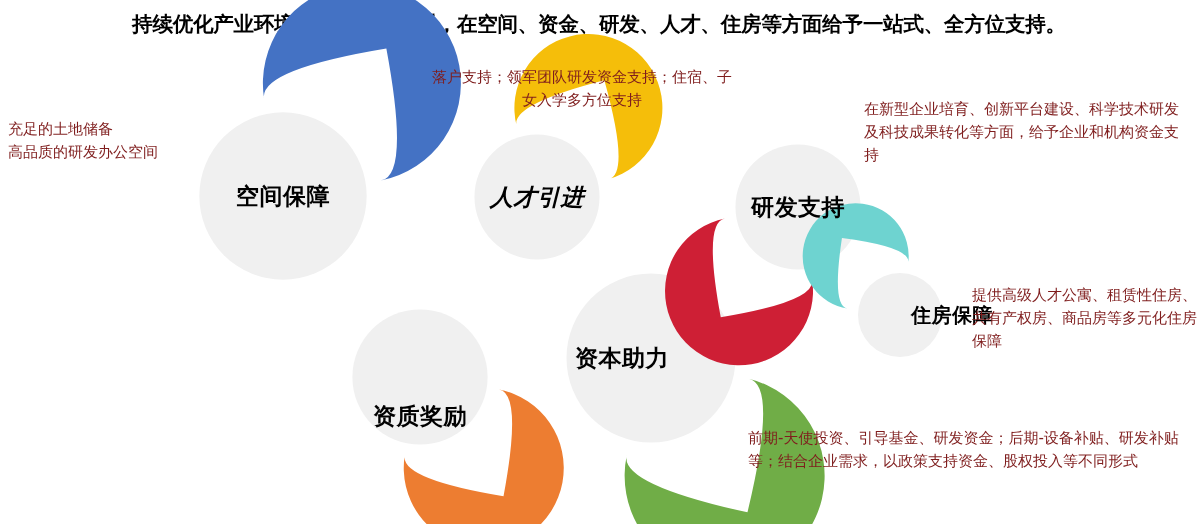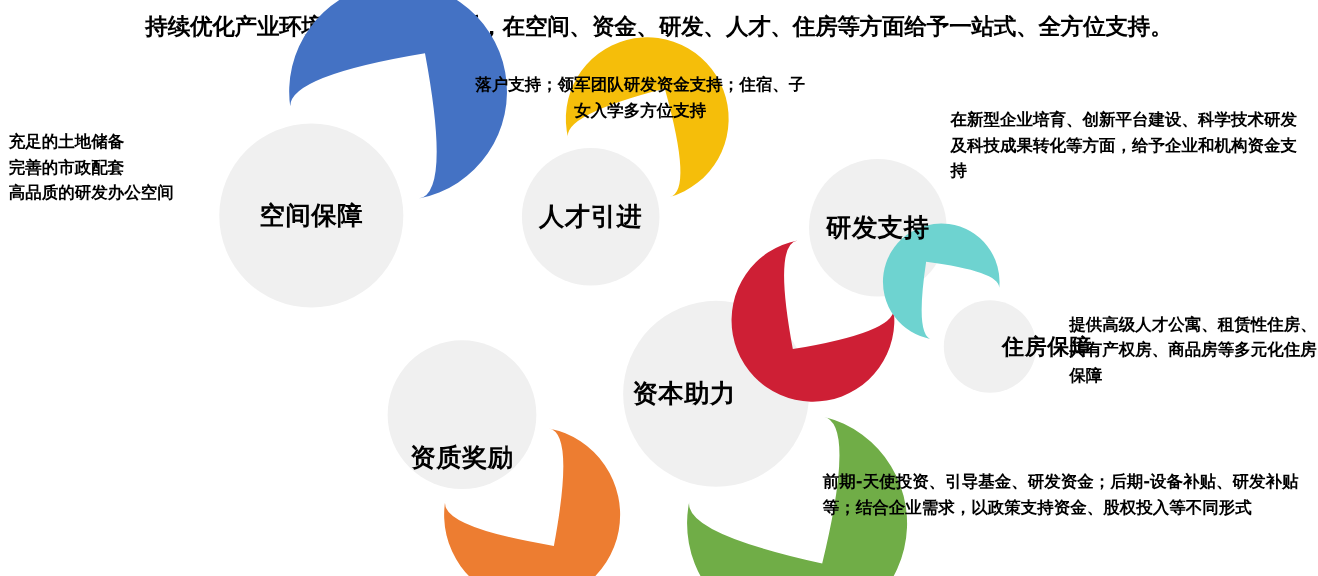--- a/index.html
+++ b/index.html
@@ -43,23 +43,23 @@
     font-weight: bold;
     color: #000000;
     text-align: right;
     white-space: nowrap;
     transform: translate(-50%, -50%);
     letter-spacing: 0.5px;
   }
   .note {
     position: absolute;
     font-size: 15px;
-    font-weight: bold;
+    font-weight: normal;
     line-height: 1.52;
-    color: #000000;
+    color: #7f1d1d;
   }
   .note-left   { left: 8px;   top: 118px;  width: 190px;  text-align: left; }
   .note-top    { left: 432px; top: 66px;   width: 300px;  text-align: center; }
   .note-right-upper { left: 864px; top: 98px;  width: 322px; text-align: left; }
   .note-right-lower { left: 972px; top: 284px; width: 226px; text-align: left; }
   .note-bottom { left: 748px; top: 427px; width: 440px; text-align: left; }
 </style>
 </head>
 <body>
 
@@ -90,29 +90,28 @@
       </g>
       <g>
         <path d="M 847.40 308.54 A 53 53 0 1 1 908.29 262.65 Q 910.78 246.95 841.95 237.96 Q 831.61 306.60 847.40 308.54 Z" fill="#6ED3D0"></path>
         <circle cx="900" cy="315" r="42" fill="#F0F0F0"></circle>
       </g>
     </svg>
 
   <div id="node-labels">
       <div class="node-label" style="left: 283px; top: 196px; font-size: 23px;">空间保障</div>
       <div class="node-label" style="left: 420px; top: 377px; font-size: 23px; margin-top: 39px;">资质奖励</div>
-      <div class="node-label" style="left: 537px; top: 197px; font-size: 23px;">人才引进</div>
+      <div class="node-label" style="left: 537px; top: 197px; font-size: 23px; font-style: italic;">人才引进</div>
       <div class="node-label" style="left: 622px; top: 358px; font-size: 23px;">资本助力</div>
       <div class="node-label" style="left: 798px; top: 207px; font-size: 23px;">研发支持</div>
       <div class="node-label" style="left: 952px; top: 315px; font-size: 20px;">住房保障</div>
     </div>
 
   <div class="note note-left">
     <div>充足的土地储备</div>
-    <div>完善的市政配套</div>
     <div>高品质的研发办公空间</div>
   </div>
 
   <div class="note note-top">落户支持；领军团队研发资金支持；住宿、子女入学多方位支持</div>
 
   <div class="note note-right-upper">在新型企业培育、创新平台建设、科学技术研发及科技成果转化等方面，给予企业和机构资金支持</div>
 
   <div class="note note-right-lower">提供高级人才公寓、租赁性住房、共有产权房、商品房等多元化住房保障</div>
 
   <div class="note note-bottom">前期-天使投资、引导基金、研发资金；后期-设备补贴、研发补贴等；结合企业需求，以政策支持资金、股权投入等不同形式</div>

